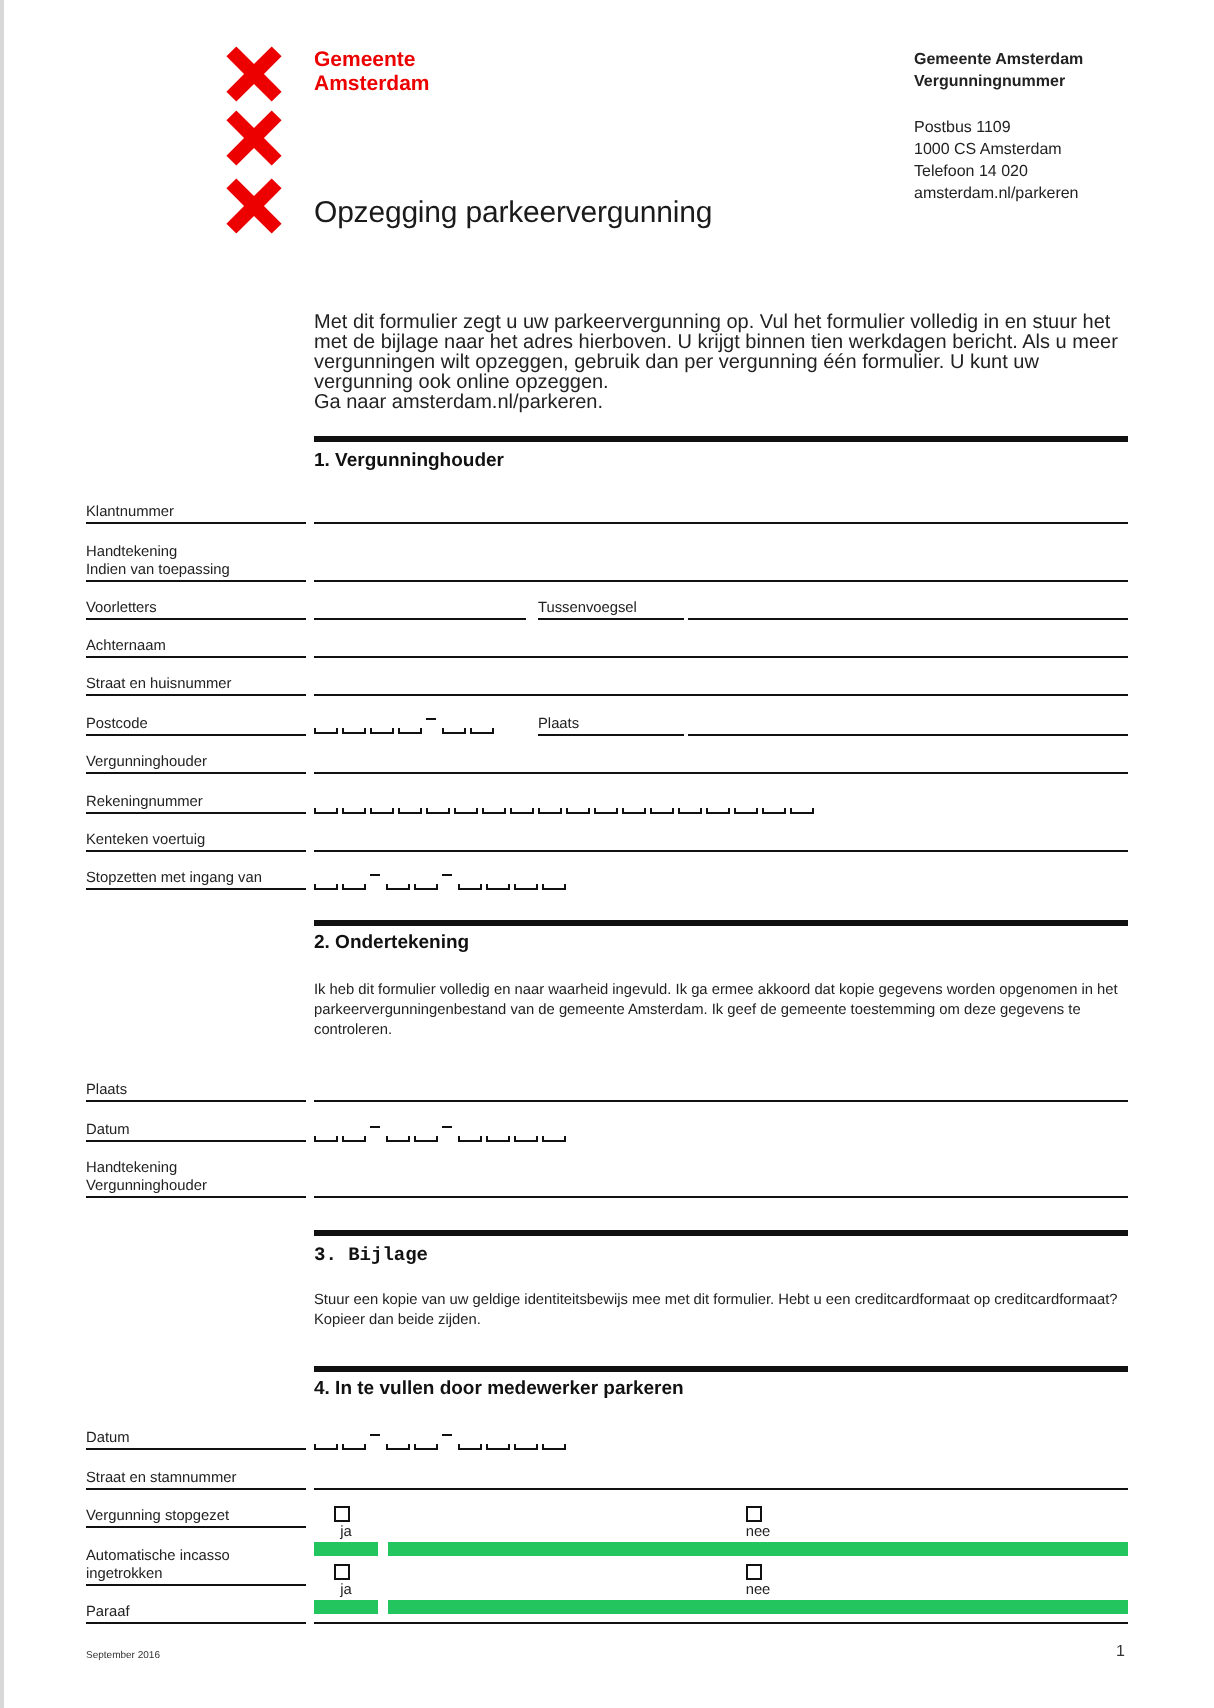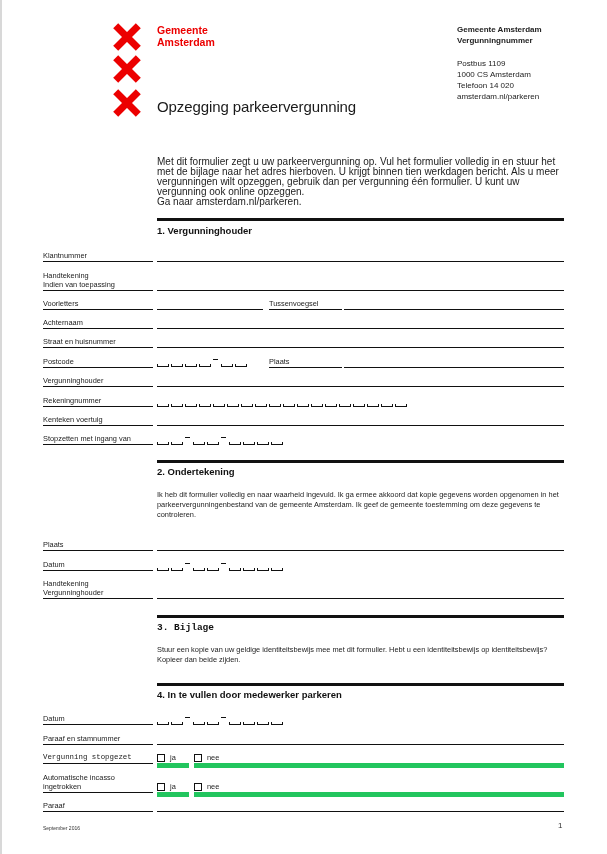--- a/index.html
+++ b/index.html
@@ -32,21 +32,21 @@
 
   .lbl { position: absolute; left: 43px; width: 110px; font-size: 7.4px; line-height: 9px; color: #222; border-bottom: 1px solid #111; padding-bottom: 1px; }
   .line { position: absolute; height: 0; border-bottom: 1px solid #111; }
   .sub-lbl { position: absolute; font-size: 7.4px; color: #222; border-bottom: 1px solid #111; padding-bottom: 1px; width: 73px; }
 
   .boxes { position: absolute; display: flex; align-items: flex-end; height: 8px; }
   .box { width: 12px; height: 3px; border: 1px solid #111; border-top: none; margin-right: 2px; box-sizing: border-box; }
   .dash { width: 6px; margin-right: 2px; position: relative; height: 8px; }
   .dash::before { content: ""; position: absolute; left: 0; top: 0; width: 5px; height: 1px; background: #111; }
 
-  .check { position: absolute; display: flex; align-items: center; font-size: 7.4px; color: #222; border-bottom: 5px solid #22c55e; padding-bottom: 1px; }
+  .check { position: absolute; display: flex; align-items: center; font-size: 7.4px; color: #222; border-bottom: 7px solid #22c55e; padding-bottom: 1px; flex-direction: column; }
   .cb { width: 6px; height: 6px; border: 1px solid #111; margin-right: 5px; display: inline-block; }
 
   .footer-date { position: absolute; left: 43px; top: 825px; font-size: 5px; color: #333; }
   .page-num { position: absolute; left: 558px; top: 821px; font-size: 8px; color: #333; }
 </style>
 </head>
 <body>
 
 <div class="page-edge"></div>
 
@@ -176,43 +176,43 @@
 </div>
 
 <div class="lbl" style="top:579px;">
   <span>Handtekening</span><br>
   <span>Vergunninghouder</span>
 </div>
 <div class="line" style="left:157px; width:407px; top:598px;"></div>
 
 <div class="section-bar" style="top:615px;"></div>
 <div class="section-title" style="top:622px;font-family:Liberation Mono, monospace;">3.  Bijlage</div>
-<div class="section-text" style="top:645px;">Stuur een kopie van uw geldige identiteitsbewijs mee met dit formulier. Hebt u een identiteitsbewijs op identiteitsbewijs? Kopieer dan beide zijden.</div>
+<div class="section-text" style="top:645px;">Stuur een kopie van uw geldige identiteitsbewijs mee met dit formulier. Hebt u een creditcardformaat op creditcardformaat? Kopieer dan beide zijden.</div>
 
 <div class="section-bar" style="top:683px;"></div>
 <div class="section-title" style="top:689px;">4.  In te vullen door medewerker parkeren</div>
 
 <div class="lbl" style="top:714px;">Datum</div>
 <div class="boxes" style="left:157px; top:717px;">
   <span class="box"></span>
     <span class="box"></span>
     <span class="dash"></span>
   <span class="box"></span>
     <span class="box"></span>
     <span class="dash"></span>
   <span class="box"></span>
     <span class="box"></span>
     <span class="box"></span>
     <span class="box"></span>
 </div>
 
-<div class="lbl" style="top:734px;">Paraaf en stamnummer</div>
+<div class="lbl" style="top:734px;">Straat en stamnummer</div>
 <div class="line" style="left:157px; width:407px; top:744px;"></div>
 
-<div class="lbl" style="top:753px;font-family:Liberation Mono, monospace;">Vergunning stopgezet</div>
+<div class="lbl" style="top:753px;">Vergunning stopgezet</div>
 <div class="check" style="left:157px; top:753px; width:32px;">
   <span class="cb"></span>
     <span>ja</span>
 </div>
 <div class="check" style="left:194px; top:753px; width:370px;">
   <span class="cb"></span>
     <span>nee</span>
 </div>
 
 <div class="lbl" style="top:773px;">

